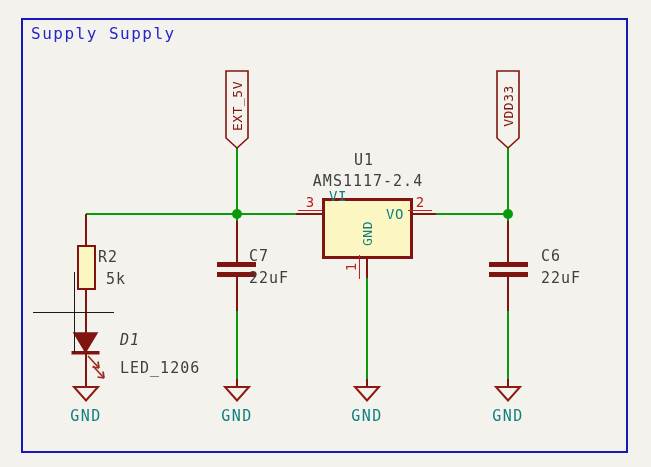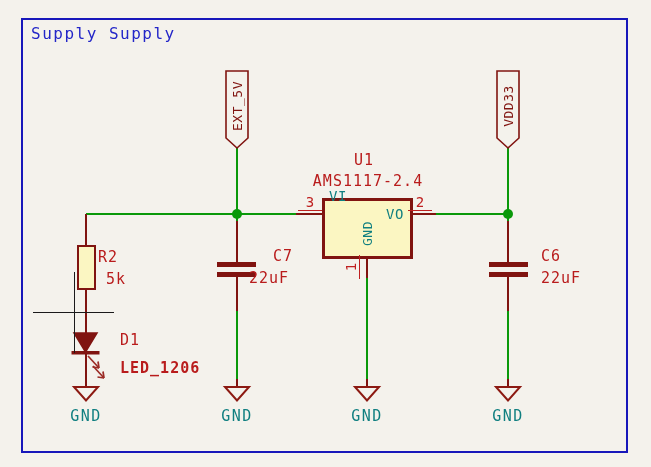--- a/index.html
+++ b/index.html
@@ -14,21 +14,21 @@
   .sheet-title{left:31px;top:24px;color:#2326C8;font-size:16px;letter-spacing:1.5px;white-space:nowrap;}
   
   .wire{background:#0A990A;}
   .pin{background:#801410;}
   .junction{width:10px;height:10px;border-radius:50%;background:#0A990A;}
   
   .body-box{background:#FBF6C2;border:3px solid #801410;box-sizing:border-box;}
   .res-box{background:#FBF6C2;border:2.5px solid #801410;box-sizing:border-box;}
   .plate{background:#801410;}
   
-  .teal{color:#b91c1c;font-size:15px;letter-spacing:1px;white-space:nowrap;}
+  .teal{color:#404040;font-size:15px;letter-spacing:1px;white-space:nowrap;}
   .teal-sm{color:#107F80;font-size:14px;letter-spacing:0.5px;white-space:nowrap;}
   .pin-num{color:#BF2020;font-size:14px;text-align:center;line-height:14px;border-bottom:1px solid #BF2020;padding-bottom:1px;}
   .gnd-label{color:#107F80;font-size:15px;letter-spacing:1.5px;text-align:center;}
   .ctr{text-align:center;}
   .rot270{transform:rotate(-90deg);transform-origin:center center;}
   
   .cursor-line{background:#1A1A1A;}
   svg{display:block;}
   svg text{font-family:"DejaVu Sans Mono","Liberation Mono",monospace;}
 </style>
@@ -95,26 +95,26 @@
   <rect x="13.5" y="25" width="28" height="3.5" fill="#801410"></rect>
   <g stroke="#9B2C26" stroke-width="1.7" fill="none">
     <line x1="30" y1="30" x2="41" y2="42"></line>
     <line x1="41" y1="42" x2="34.5" y2="41"></line>
     <line x1="41" y1="42" x2="40" y2="35.5"></line>
     <line x1="35" y1="40" x2="46" y2="52"></line>
     <line x1="46" y1="52" x2="39.5" y2="51"></line>
     <line x1="46" y1="52" x2="45" y2="45.5"></line>
   </g>
 </svg>
-<div class="abs teal" style="left:120px;top:331px;">D1</div>
-<div class="abs teal" style="left:120px;top:359px;font-weight:bold;">LED_1206</div>
+<div class="abs teal" style="left:120px;top:331px;font-style:italic;">D1</div>
+<div class="abs teal" style="left:120px;top:359px;">LED_1206</div>
 
 <div class="abs plate" style="left:217px;top:262px;width:39px;height:5px;"></div>
 <div class="abs plate" style="left:217px;top:272px;width:39px;height:5px;"></div>
-<div class="abs teal" style="left:249px;top:247px;margin-left:24px;">C7</div>
+<div class="abs teal" style="left:249px;top:247px;">C7</div>
 <div class="abs teal" style="left:249px;top:269px;">22uF</div>
 
 <div class="abs plate" style="left:489px;top:262px;width:39px;height:5px;"></div>
 <div class="abs plate" style="left:489px;top:272px;width:39px;height:5px;"></div>
 <div class="abs teal" style="left:541px;top:247px;">C6</div>
 <div class="abs teal" style="left:541px;top:269px;">22uF</div>
 
 <svg class="abs" style="left:69px;top:385px;" width="34" height="20">
   <polygon points="5,2 29,2 17,15.5" fill="none" stroke="#8C1A12" stroke-width="2"></polygon>
 </svg>

